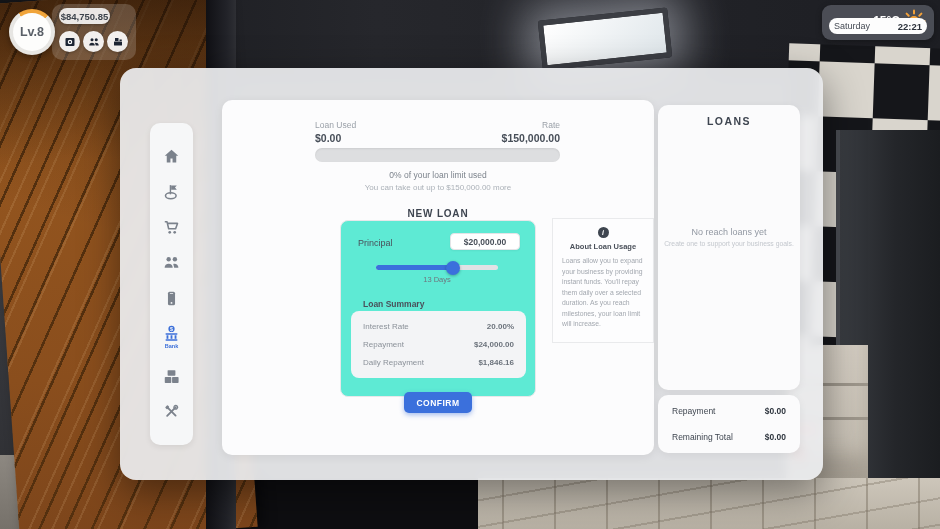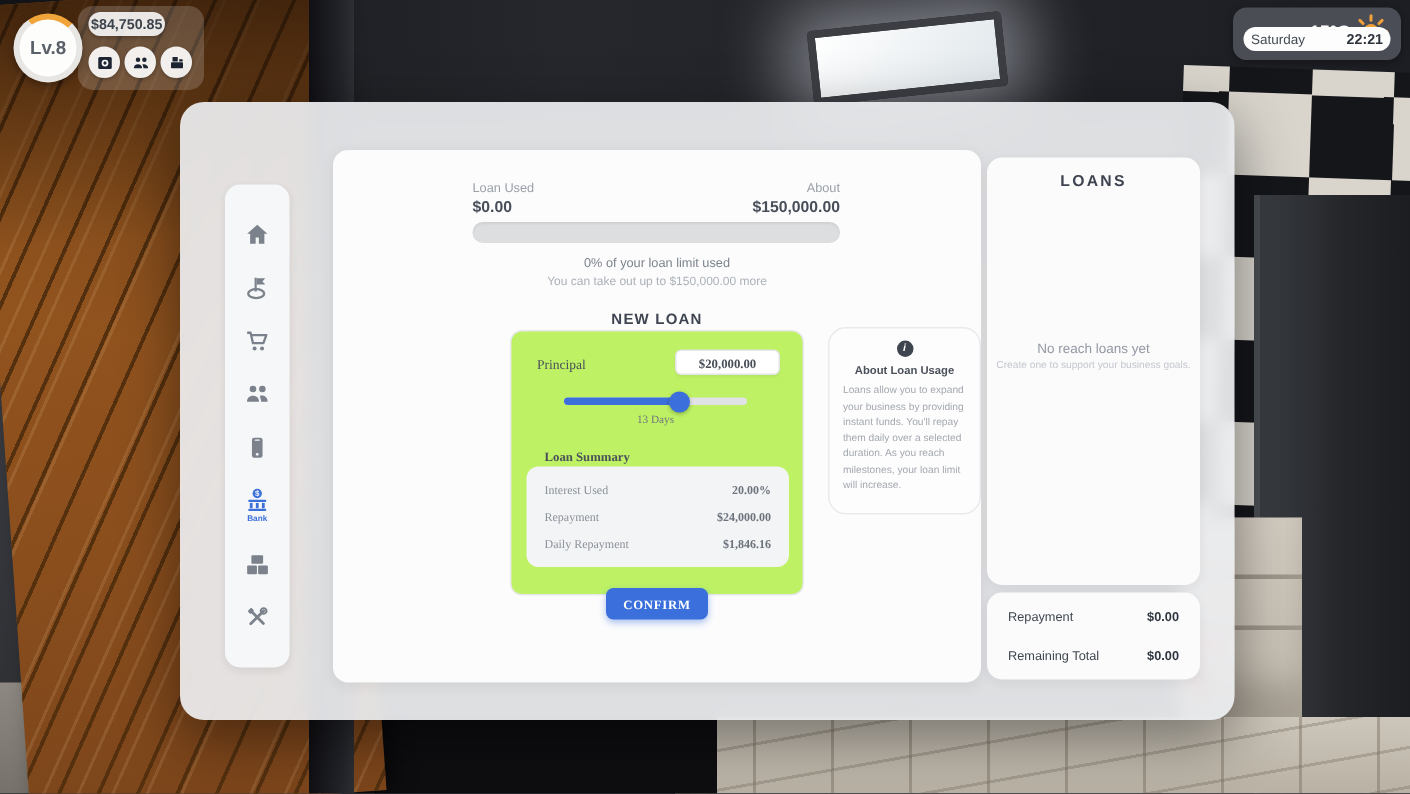--- a/index.html
+++ b/index.html
@@ -71,37 +71,37 @@
   .lbl { font-size:8.5px; color:#9aa0a8; }
   .val { font-size:10.5px; font-weight:bold; color:#474e58; margin-top:2px; }
   .loan-used-block { position:absolute; left:93px; top:20px; }
   .limit-block { position:absolute; left:240px; top:20px; width:98px; text-align:right; }
   .progress-track { position:absolute; left:93px; top:48px; width:245px; height:14px; background:#dddee0; border-radius:7px; box-shadow:inset 0 1px 2px rgba(0,0,0,.08); overflow:hidden; }
   .progress-fill { height:100%; background:#3b70dc; border-radius:7px; }
   .pct-text { position:absolute; left:0; top:70px; width:432px; text-align:center; font-size:8.5px; color:#7c838c; }
   .avail-text { position:absolute; left:0; top:83px; width:432px; text-align:center; font-size:8px; color:#abb1b8; }
   .newloan-title { position:absolute; left:0; top:108px; width:432px; text-align:center; font-size:10px; font-weight:bold; letter-spacing:.8px; color:#3e4550; }
 
-  .newloan-card { position:absolute; left:118px; top:120px; width:196px; height:177px; background:#bef264; border:1px solid #e7e8ea; border-radius:8px;font-family:Liberation Serif, serif; }
+  .newloan-card { position:absolute; left:118px; top:120px; width:196px; height:177px; background:#5eead4; border:1px solid #e7e8ea; border-radius:8px; }
   .principal-label { position:absolute; left:17px; top:17px; font-size:9px; color:#4a505a; }
   .principal-input { position:absolute; right:15px; top:12px; width:70px; height:17px; background:#fff; border:1px solid #e3e4e7; border-radius:4px;
       display:flex; align-items:center; justify-content:center; font-size:8.5px; font-weight:bold; color:#474e58; box-shadow:0 1px 2px rgba(0,0,0,.05); }
   .slider-track { position:absolute; left:35px; top:44px; width:122px; height:5px; background:#e1e2e5; border-radius:3px; cursor:pointer; }
   .slider-fill { position:relative; height:100%; background:#3b70dc; border-radius:3px; }
   .slider-thumb { position:absolute; right:-7px; top:-4.5px; width:14px; height:14px; border-radius:50%; background:#3b70dc; box-shadow:0 1px 3px rgba(0,0,0,.3); cursor:grab; }
   .slider-days { position:absolute; left:35px; top:54px; width:122px; text-align:center; font-size:7.5px; color:#6e757e; }
   .summary-title { position:absolute; left:22px; top:78px; font-size:8.5px; font-weight:bold; color:#4a505a; }
   .summary-box { position:absolute; left:10px; top:90px; width:175px; height:67px; background:#f3f4f6; border-radius:8px; padding:7px 12px; display:flex; flex-direction:column; justify-content:space-around; }
   .summary-row { display:flex; justify-content:space-between; align-items:center; }
   .summary-row .k { font-size:8px; color:#8b9199; }
   .summary-row .v { font-size:8px; color:#6c737c; font-weight:bold; }
   .confirm-btn { position:absolute; left:50%; transform:translateX(-50%); top:171px; width:68px; height:21px; background:#3b70dc; border:none; border-radius:5px;
       color:#fff; font-size:8.5px; font-weight:bold; letter-spacing:.5px; font-family:inherit; cursor:pointer; box-shadow:0 2px 5px rgba(59,112,220,.45); }
 
-  .about-card { position:absolute; left:330px; top:118px; width:102px; height:125px; background:#fdfdfe; border:1px solid #e9eaec; border-radius:12px; text-align:center; }
+  .about-card { position:absolute; left:330px; top:118px; width:102px; height:125px; background:#fdfdfe; border:1px solid #e9eaec; border-radius:0; text-align:center; }
   .info-circle { width:11px; height:11px; border-radius:50%; background:#3e454f; color:#fff; font-size:7px; font-weight:bold; line-height:11px; margin:8px auto 0; font-style:italic; }
   .about-title { margin-top:4px; font-size:7.5px; font-weight:bold; color:#4a505a; }
   .about-body { margin:5px 9px 0; text-align:left; font-size:6.8px; line-height:1.55; color:#a3a8af; }
 
   
   .loans-card { position:absolute; left:538px; top:37px; width:142px; height:285px; background:#fbfbfc; border-radius:10px; box-shadow:0 2px 8px rgba(0,0,0,.06); }
   .loans-title { margin-top:10px; text-align:center; font-size:10.5px; font-weight:bold; letter-spacing:1.5px; color:#3e4550; }
   .loans-empty { position:absolute; left:0; top:122px; width:100%; text-align:center; }
   .loans-empty-title { font-size:9px; color:#9298a2; }
   .loans-empty-sub { margin-top:3px; font-size:6.8px; color:#c3c7cd; }
@@ -254,21 +254,21 @@
           </svg>
       </div>
     </div>
 
     <div class="main-card">
       <div class="loan-used-block">
         <div class="lbl">Loan Used</div>
         <div class="val">$0.00</div>
       </div>
       <div class="limit-block">
-        <div class="lbl">About</div>
+        <div class="lbl">Rate</div>
         <div class="val">$150,000.00</div>
       </div>
       <div class="progress-track">
         <div class="progress-fill" style="width: 0%;"></div>
       </div>
       <div class="pct-text">0% of your loan limit used</div>
       <div class="avail-text">You can take out up to $150,000.00 more</div>
       <div class="newloan-title">NEW LOAN</div>
 
       <div class="newloan-card">
@@ -276,21 +276,21 @@
         <div class="principal-input">$20,000.00</div>
         <div class="slider-track">
           <div class="slider-fill" style="width: 63%;">
             <div class="slider-thumb"></div>
           </div>
         </div>
         <div class="slider-days">13 Days</div>
         <div class="summary-title">Loan Summary</div>
         <div class="summary-box">
           <div class="summary-row">
-            <span class="k">Interest Used</span>
+            <span class="k">Interest Rate</span>
             <span class="v">20.00%</span>
           </div>
           <div class="summary-row">
             <span class="k">Repayment</span>
             <span class="v">$24,000.00</span>
           </div>
           <div class="summary-row">
             <span class="k">Daily Repayment</span>
             <span class="v">$1,846.16</span>
           </div>

